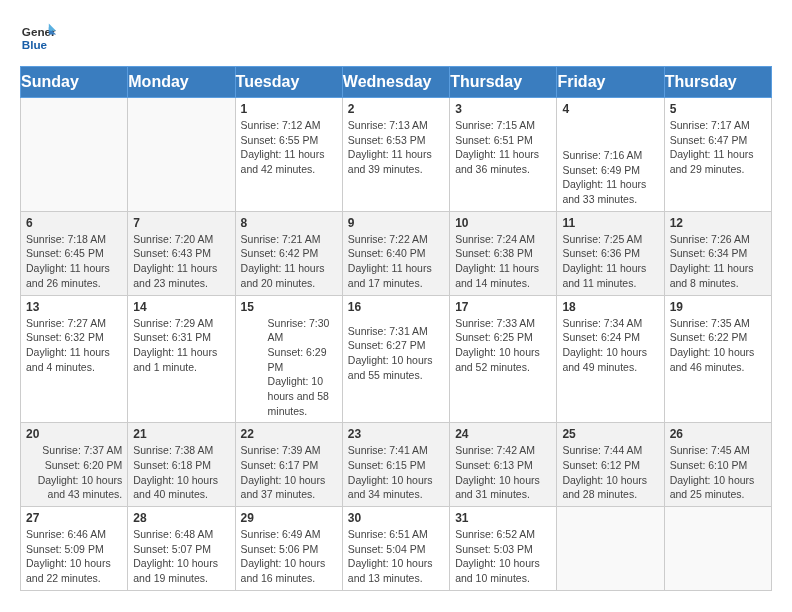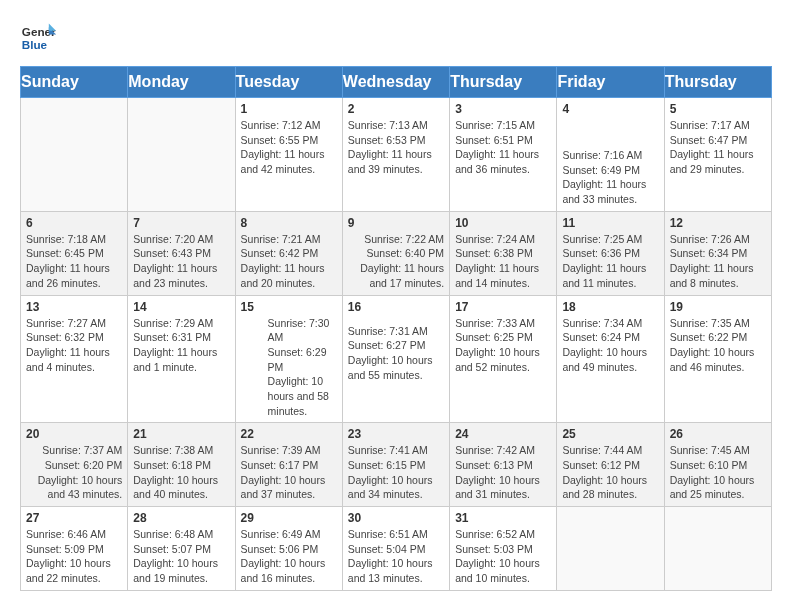--- a/index.html
+++ b/index.html
@@ -160,21 +160,21 @@
 Daylight: 11 hours and 23 minutes.</div>
         </td>
         <td>
           <span class="day-number">8</span>
           <div class="day-info" style="white-space: pre-line;">Sunrise: 7:21 AM
 Sunset: 6:42 PM
 Daylight: 11 hours and 20 minutes.</div>
         </td>
         <td>
           <span class="day-number">9</span>
-          <div class="day-info" style="white-space: pre-line; text-align: right;">Sunrise: 7:22 AM
+          <div class="day-info" style="white-space: pre-line;">Sunrise: 7:22 AM
 Sunset: 6:40 PM
 Daylight: 11 hours and 17 minutes.</div>
         </td>
         <td>
           <span class="day-number">10</span>
           <div class="day-info" style="white-space: pre-line;">Sunrise: 7:24 AM
 Sunset: 6:38 PM
 Daylight: 11 hours and 14 minutes.</div>
         </td>
         <td>

